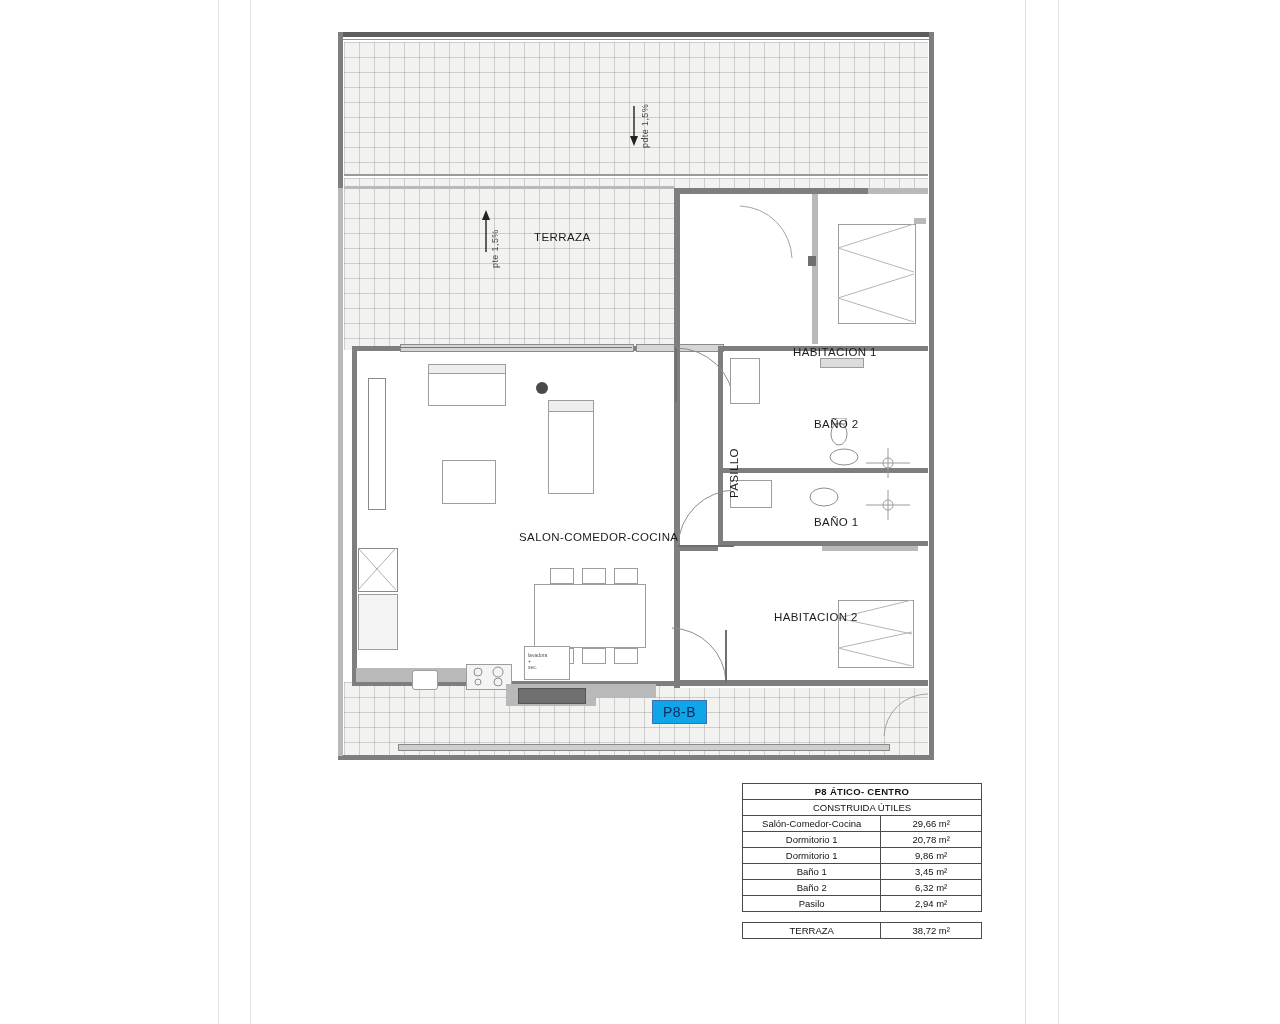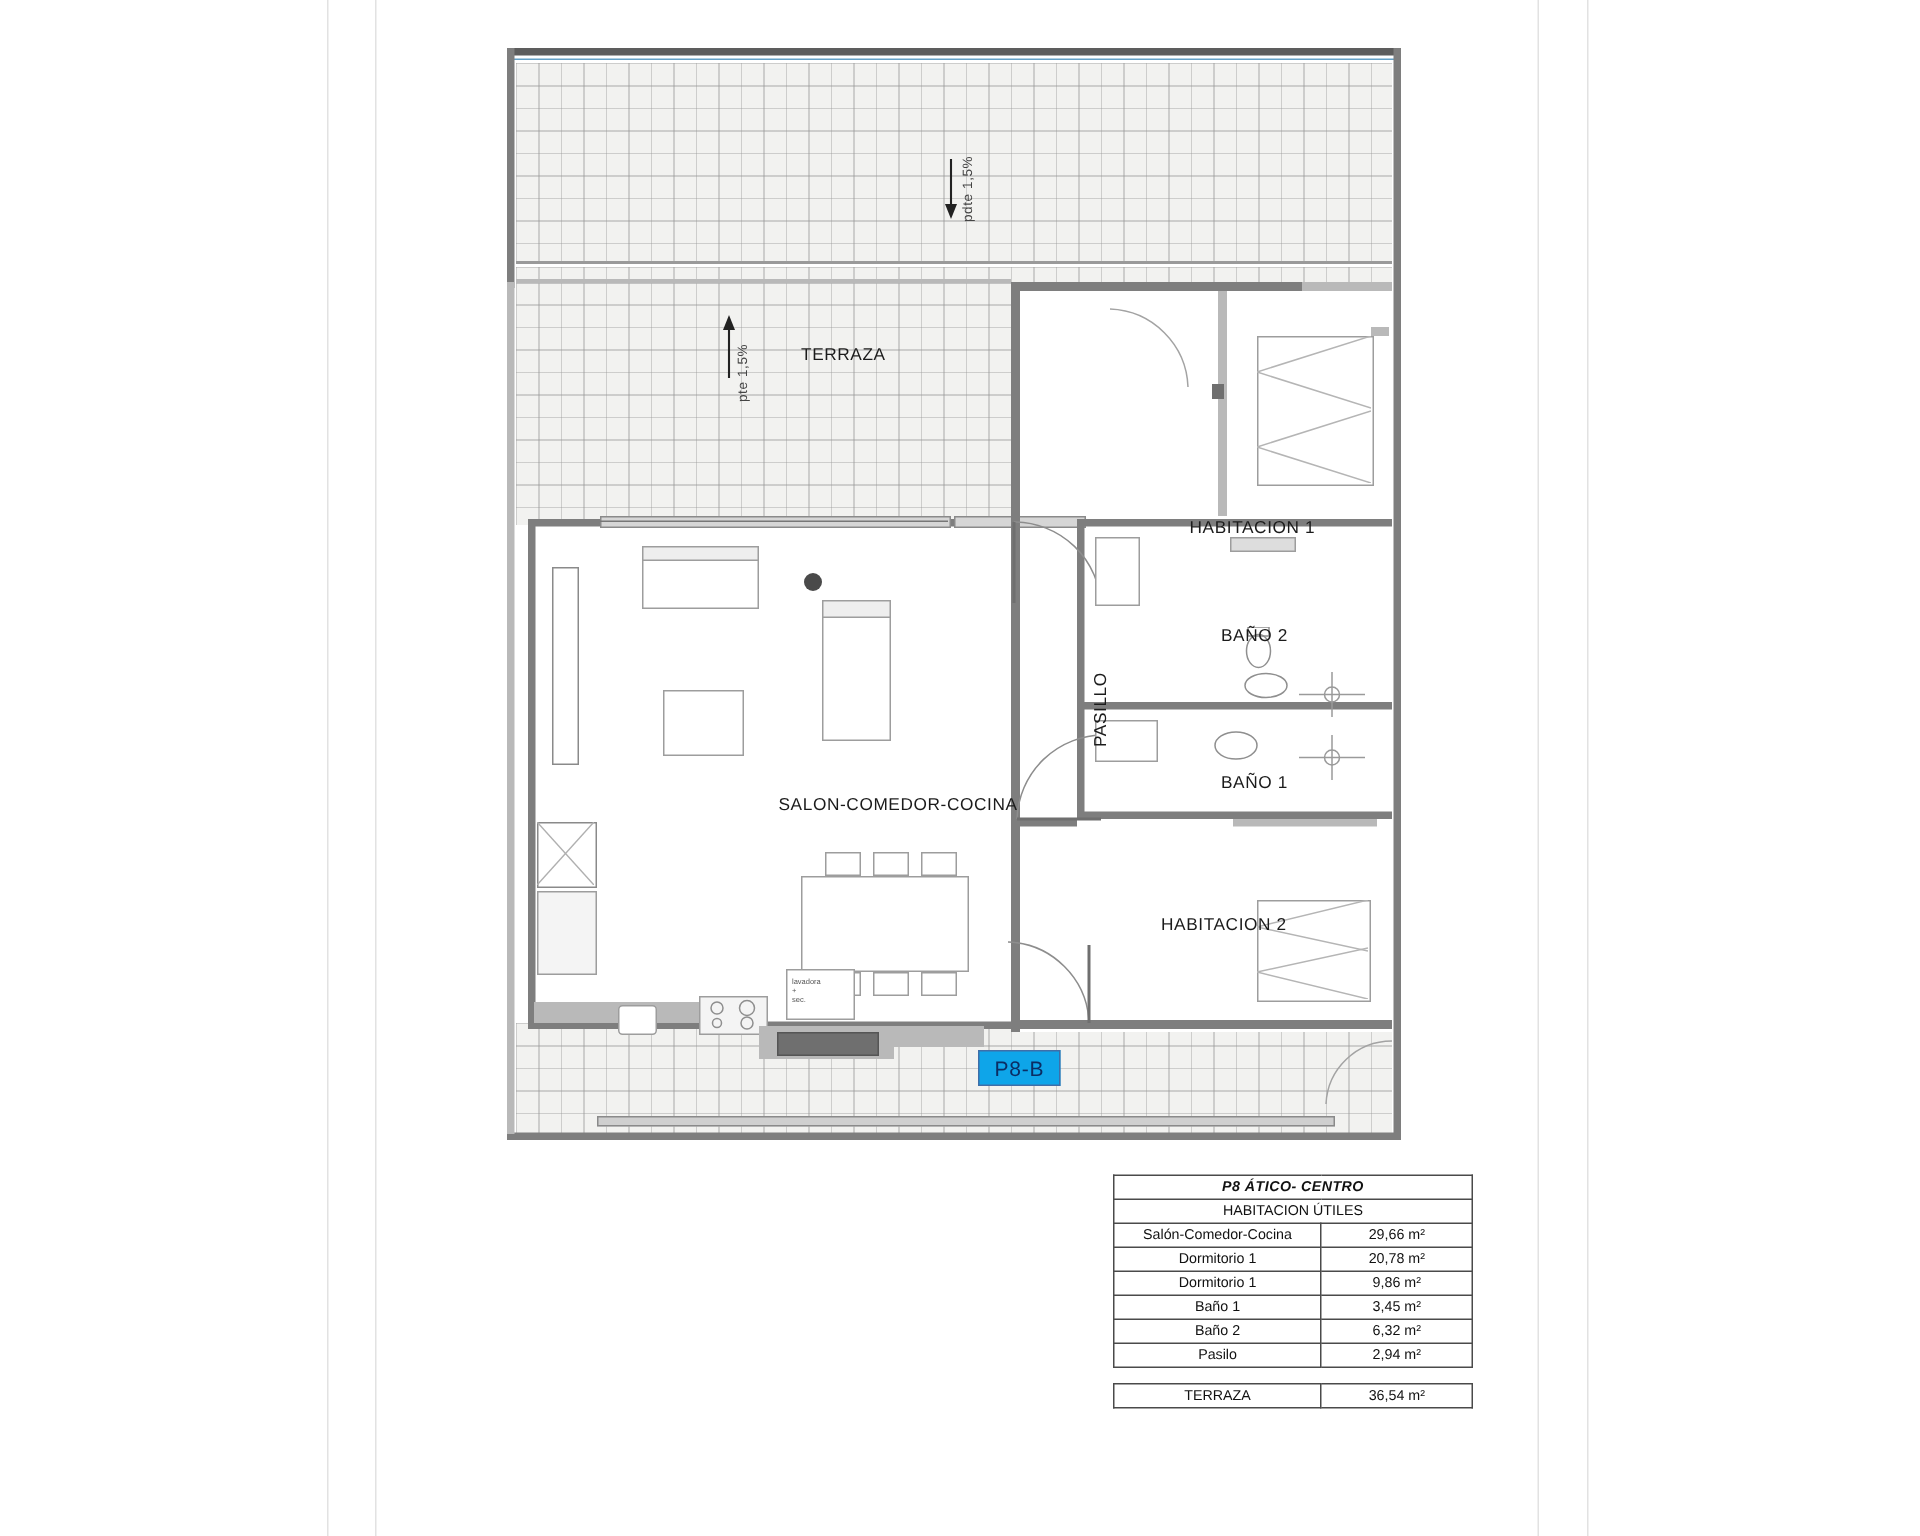--- a/index.html
+++ b/index.html
@@ -32,21 +32,21 @@
   .lbl.tiny{font-size:5px;color:#555;letter-spacing:0;}
 
   .tag{position:absolute;background:#0ea5e9;color:#0b2d63;font-size:14px;
        padding:3px 10px;border:1px solid #3f6ea8;letter-spacing:.5px;}
 
   
   #tables{position:absolute;left:742px;top:783px;width:240px;}
   table{border-collapse:collapse;width:240px;font-size:9.5px;color:#111;}
   table td,table th{border:1px solid #4a4a4a;padding:2px 4px;font-weight:normal;}
   .ctr{text-align:center;}
-  .ttl{text-align:center;font-weight:bold;letter-spacing:.3px;font-style:italic;}
+  .ttl{text-align:center;font-weight:bold;letter-spacing:.3px;}
   .gap{height:10px;}
   .c1{width:140px;text-align:center;}
   .c2{width:100px;text-align:center;}
 </style>
 </head>
 <body>
 
 <div class="sheet">
 
   <div class="guide" style="left:218px;"></div>
@@ -221,21 +221,21 @@
     <div class="tag" style="left:314px;top:672px;">P8-B</div>
   </div>
 
   <div id="tables">
     <table>
       <tbody>
           <tr>
             <td colspan="2" class="ttl">P8 ÁTICO- CENTRO</td>
           </tr>
       <tr>
-            <td colspan="2" class="ctr">HABITACION ÚTILES</td>
+            <td colspan="2" class="ctr">CONSTRUIDA ÚTILES</td>
           </tr>
       <tr>
         <td class="c1">Salón-Comedor-Cocina</td>
         <td class="c2">29,66 m²</td>
       </tr>
       <tr>
         <td class="c1">Dormitorio 1</td>
         <td class="c2">20,78 m²</td>
       </tr>
       <tr>
@@ -256,21 +256,21 @@
       </tr>
     </tbody>
       </table>
 
     <div class="gap"></div>
 
     <table>
       <tbody>
           <tr>
         <td class="c1">TERRAZA</td>
-        <td class="c2">36,54 m²</td>
+        <td class="c2">38,72 m²</td>
       </tr>
     </tbody>
       </table>
 
     <div class="gap"></div>
 
   </div>
 
 </div>
 

